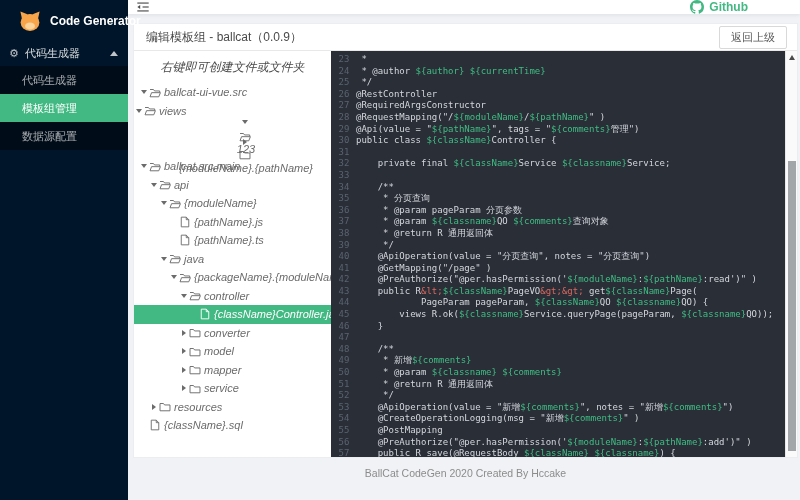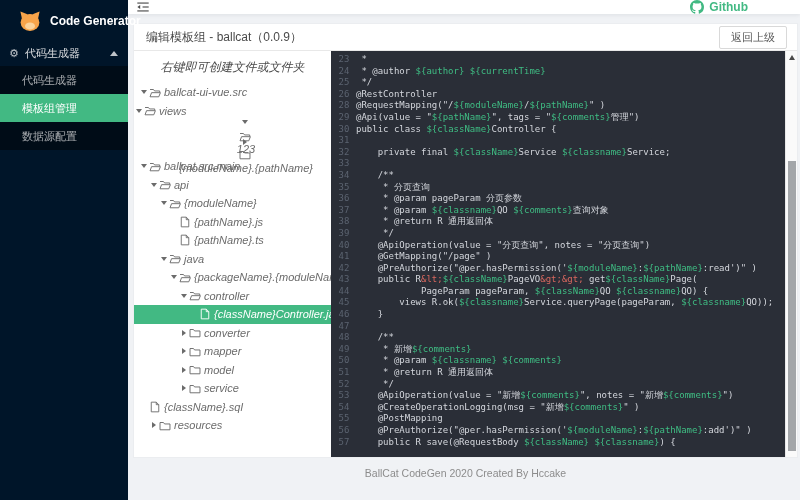--- a/index.html
+++ b/index.html
@@ -298,72 +298,73 @@
                 </div>
                 <div class="tree-row" style="padding-left: 45px;">
                   <span class="tw">
                     <i class="closed"></i>
                   </span>
                   <span class="ticon">
                     <svg width="12" height="11" viewBox="0 0 14 12">
                       <path d="M1.2 2.5h4l1.3 1.7h6.3V11H1.2z" fill="none" stroke="currentColor" stroke-width="1.1"></path>
                     </svg>
                   </span>
+                  <span class="tlabel">model</span>
+                </div>
+                <div class="tree-row" style="padding-left: 45px;">
+                  <span class="tw">
+                    <i class="closed"></i>
+                  </span>
+                  <span class="ticon">
+                    <svg width="12" height="11" viewBox="0 0 14 12">
+                      <path d="M1.2 2.5h4l1.3 1.7h6.3V11H1.2z" fill="none" stroke="currentColor" stroke-width="1.1"></path>
+                    </svg>
+                  </span>
                   <span class="tlabel">mapper</span>
                 </div>
                 <div class="tree-row" style="padding-left: 45px;">
                   <span class="tw">
                     <i class="closed"></i>
                   </span>
                   <span class="ticon">
                     <svg width="12" height="11" viewBox="0 0 14 12">
                       <path d="M1.2 2.5h4l1.3 1.7h6.3V11H1.2z" fill="none" stroke="currentColor" stroke-width="1.1"></path>
                     </svg>
                   </span>
-                  <span class="tlabel">model</span>
-                </div>
-                <div class="tree-row" style="padding-left: 45px;">
-                  <span class="tw">
-                    <i class="closed"></i>
-                  </span>
-                  <span class="ticon">
-                    <svg width="12" height="11" viewBox="0 0 14 12">
-                      <path d="M1.2 2.5h4l1.3 1.7h6.3V11H1.2z" fill="none" stroke="currentColor" stroke-width="1.1"></path>
-                    </svg>
-                  </span>
                   <span class="tlabel">service</span>
+                </div>
+                <div class="tree-row" style="padding-left: 15px;">
+                  <span class="tw">
+                    <i class="closed"></i>
+                  </span>
+                  <span class="ticon">
+                    <svg width="12" height="11" viewBox="0 0 14 12">
+                      <path d="M1.2 2.5h4l1.3 1.7h6.3V11H1.2z" fill="none" stroke="currentColor" stroke-width="1.1"></path>
+                    </svg>
+                  </span>
+                  <span class="tlabel">resources</span>
                 </div>
                 <div class="tree-row" style="padding-left: 5px;">
                   <span class="tw"></span>
                   <span class="ticon">
                     <svg width="10" height="12" viewBox="0 0 12 14">
                       <path d="M1.5 1.2h6l3 3v8.6h-9z" fill="none" stroke="currentColor" stroke-width="1.1"></path>
                       <path d="M7.5 1.2v3h3" fill="none" stroke="currentColor" stroke-width="1.1"></path>
                     </svg>
                   </span>
                   <span class="tlabel">{className}.sql</span>
-                </div>
-                <div class="tree-row" style="padding-left: 15px;">
-                  <span class="tw">
-                    <i class="closed"></i>
-                  </span>
-                  <span class="ticon">
-                    <svg width="12" height="11" viewBox="0 0 14 12">
-                      <path d="M1.2 2.5h4l1.3 1.7h6.3V11H1.2z" fill="none" stroke="currentColor" stroke-width="1.1"></path>
-                    </svg>
-                  </span>
-                  <span class="tlabel">resources</span>
                 </div>
               </div>
           </div>
           <div class="editor" id="editor">
               <div class="code-line"><span class="ln">23</span><span class="tok-p"> *</span></div>
               <div class="code-line"><span class="ln">24</span><span class="tok-p"> * @author </span><span class="tok-g">${author}</span><span class="tok-p"> </span><span class="tok-g">${currentTime}</span></div>
               <div class="code-line"><span class="ln">25</span><span class="tok-p"> */</span></div>
               <div class="code-line"><span class="ln">26</span><span class="tok-p">@RestController</span></div>
+              <div class="code-line"><span class="ln">27</span><span class="tok-p">@RequiredArgsConstructor</span></div>
               <div class="code-line"><span class="ln">28</span><span class="tok-p">@RequestMapping("/</span><span class="tok-g">${moduleName}</span><span class="tok-p">/</span><span class="tok-g">${pathName}</span><span class="tok-p">" )</span></div>
               <div class="code-line"><span class="ln">29</span><span class="tok-p">@Api(value = "</span><span class="tok-g">${pathName}</span><span class="tok-p">", tags = "</span><span class="tok-g">${comments}</span><span class="tok-p">管理")</span></div>
               <div class="code-line"><span class="ln">30</span><span class="tok-p">public class </span><span class="tok-g">${className}</span><span class="tok-p">Controller {</span></div>
               <div class="code-line"><span class="ln">31</span></div>
               <div class="code-line"><span class="ln">32</span><span class="tok-p">    private final </span><span class="tok-g">${className}</span><span class="tok-p">Service </span><span class="tok-g">${classname}</span><span class="tok-p">Service;</span></div>
               <div class="code-line"><span class="ln">33</span></div>
               <div class="code-line"><span class="ln">34</span><span class="tok-p">    /**</span></div>
               <div class="code-line"><span class="ln">35</span><span class="tok-p">     * 分页查询</span></div>
               <div class="code-line"><span class="ln">36</span><span class="tok-p">     * @param pageParam 分页参数</span></div>
               <div class="code-line"><span class="ln">37</span><span class="tok-p">     * @param </span><span class="tok-g">${classname}</span><span class="tok-p">QO </span><span class="tok-g">${comments}</span><span class="tok-p">查询对象</span></div>

